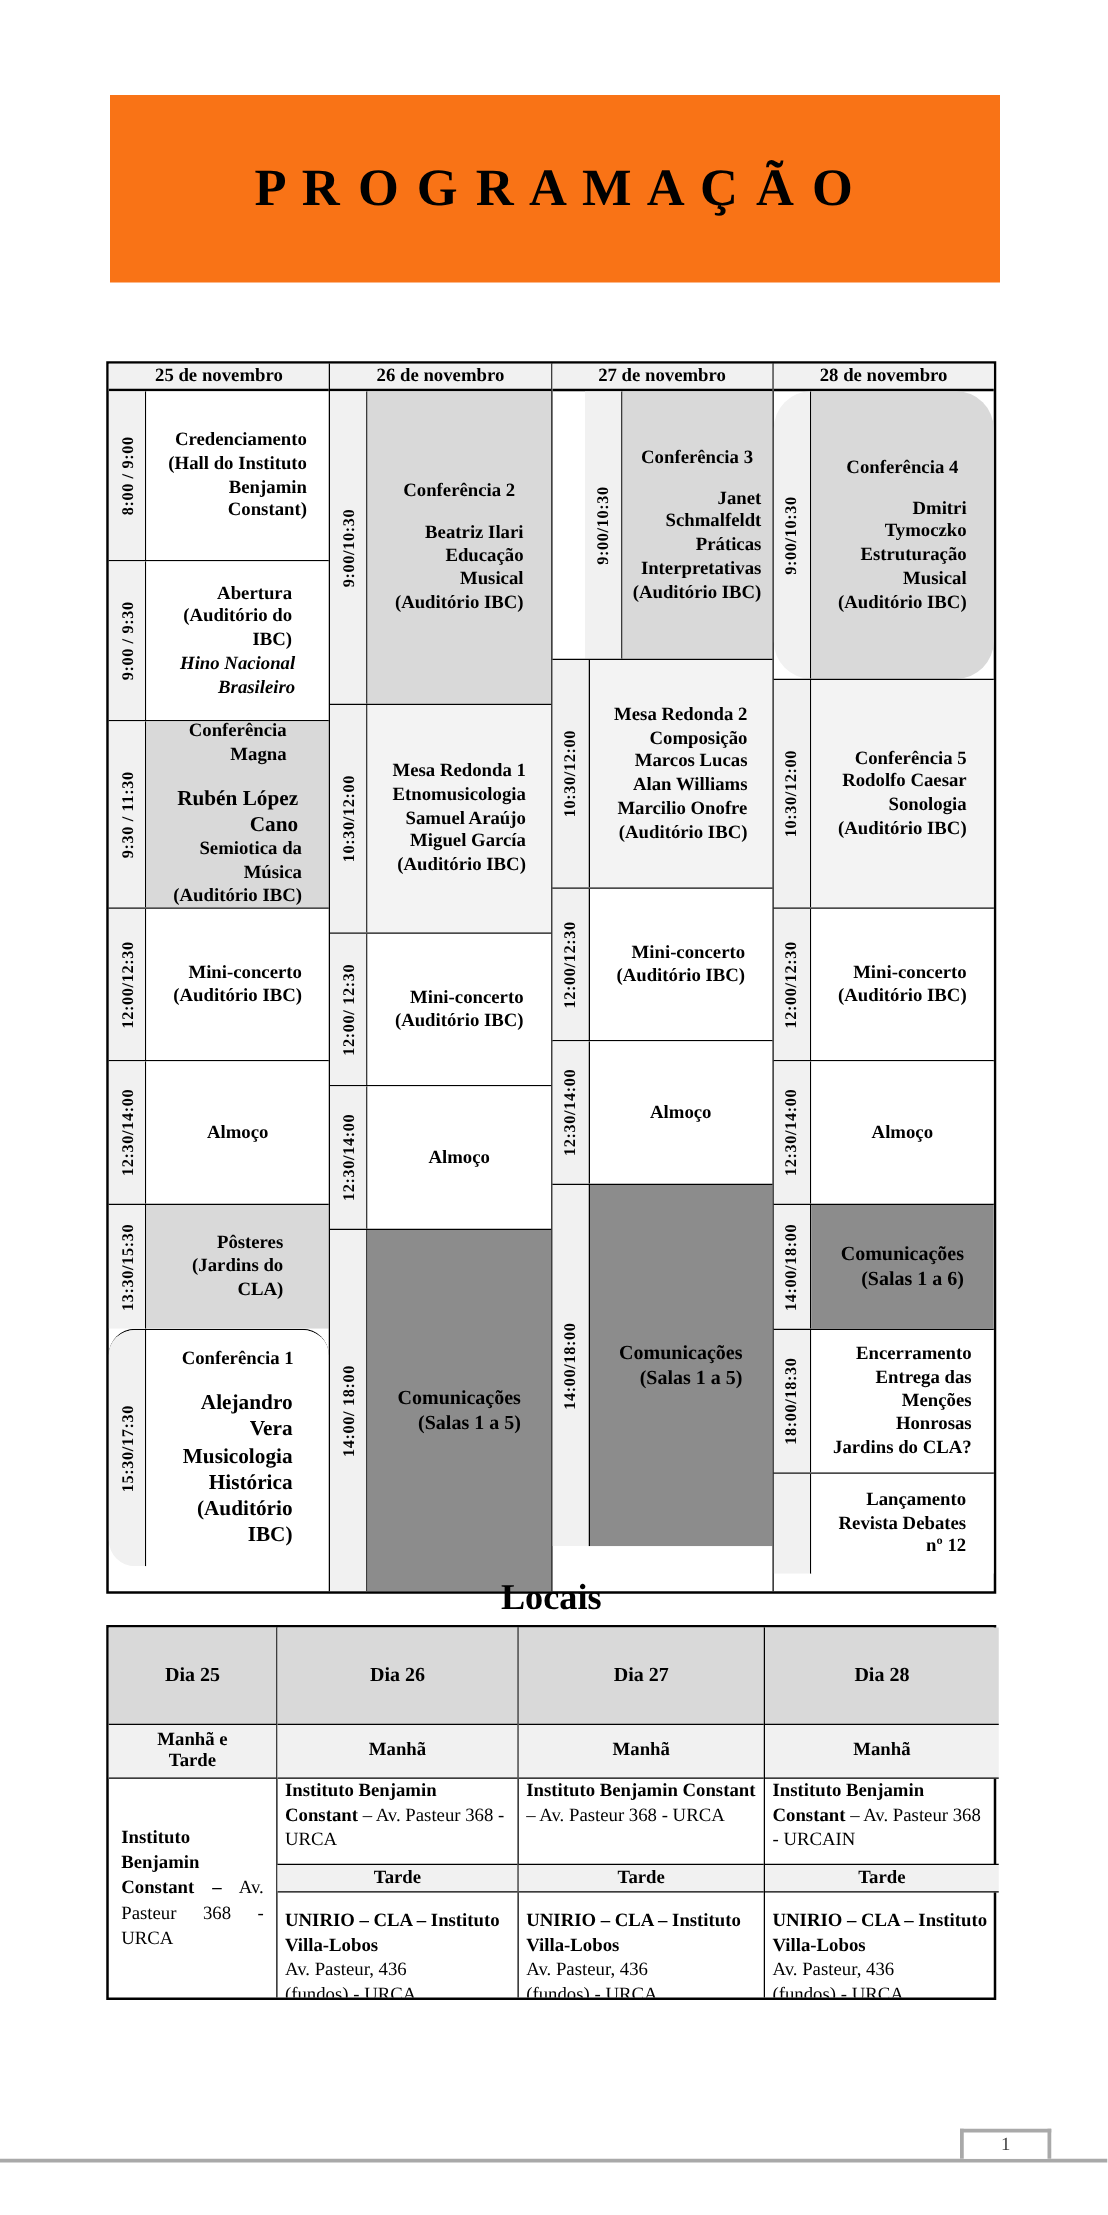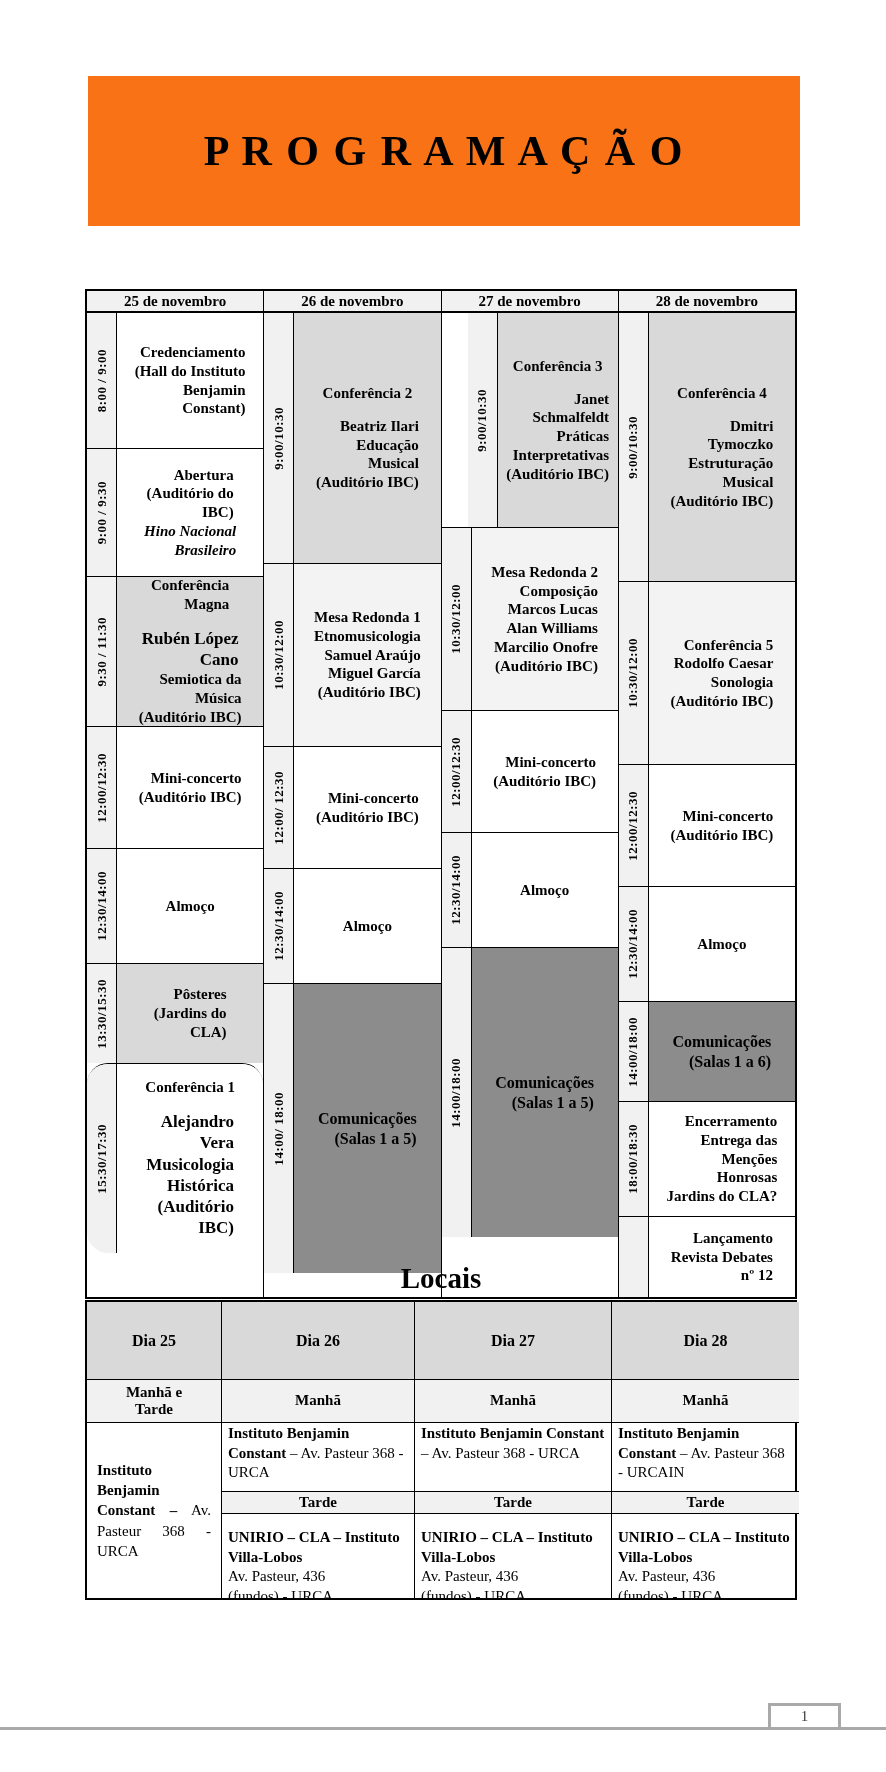--- a/index.html
+++ b/index.html
@@ -286,21 +286,21 @@
           <span>14:00/18:00</span>
         </div>
         <div class="ccell bg-dark">
           <div class="para">Comunicações
 (Salas 1 a 5)</div>
         </div>
       </div>
     </div>
     <div class="daycol">
       <div class="dayhead">28 de novembro</div>
-      <div class="slot" style="height: 268px;">
+      <div class="slot" style="height: 230px; border-radius: 30px;">
         <div class="tcell">
           <span>9:00/10:30</span>
         </div>
         <div class="ccell bg-gray">
           <div class="para">Conferência 4</div>
           <div class="para gap">Dmitri
 Tymoczko
 Estruturação
 Musical
 (Auditório IBC)</div>

